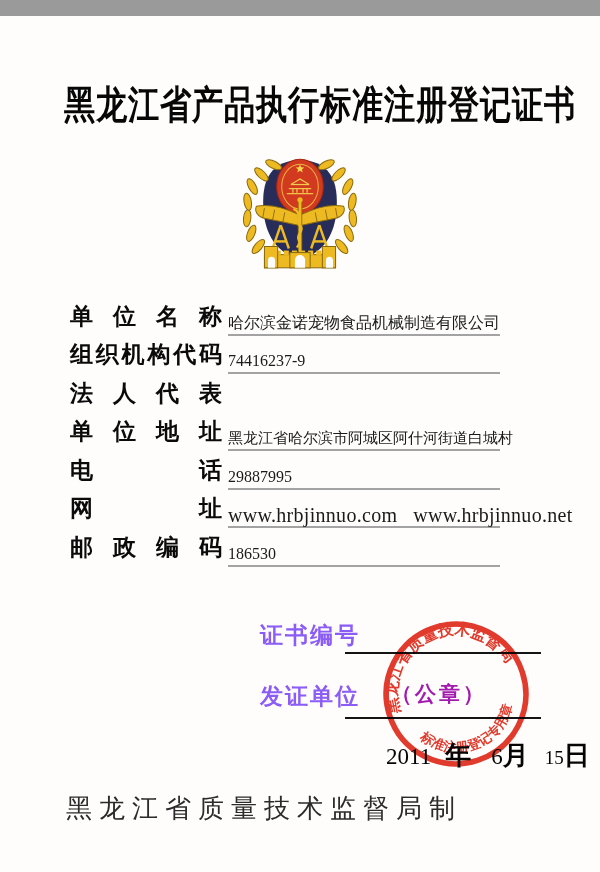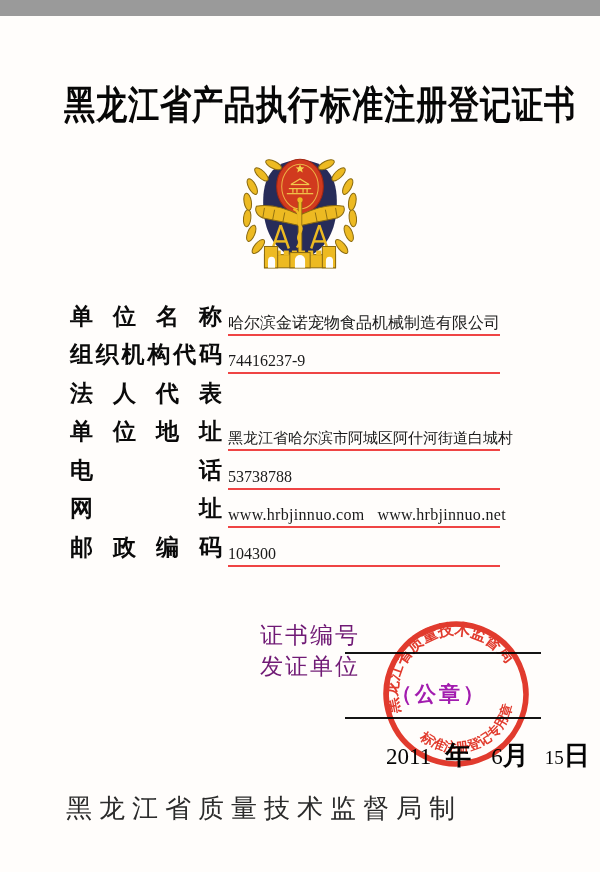--- a/index.html
+++ b/index.html
@@ -29,31 +29,31 @@
   
   .field-row{position:absolute;left:70px;width:430px;height:36px;}
   .f-label{
     position:absolute;left:0;top:0;width:152px;height:26px;
     font-family:"Liberation Sans", sans-serif;
     font-weight:bold;font-size:23px;line-height:26px;color:#0a0a0a;
   }
   .cj{display:flex;justify-content:space-between;}
   .f-value{
     position:absolute;left:158px;right:0;top:-2px;height:33px;
-    border-bottom:2px solid #ef4444;
+    border-bottom:2px solid #a3a3a3;
     font-size:16px;line-height:44px;white-space:nowrap;
     color:#1a1a1a;
   }
   .f-value.dense{font-size:15px;letter-spacing:0;}
-  .f-value.latin{font-size:16px;letter-spacing:.3px;}
+  .f-value.latin{font-size:20px;letter-spacing:.3px;}
   
   .big-label{
     position:absolute;left:260px;
     font-family:"Liberation Sans", sans-serif;
-    font-weight:normal;font-size:23px;letter-spacing:2px;color:#701a75;
+    font-weight:bold;font-size:23px;letter-spacing:2px;color:#8b5cf6;
     white-space:nowrap;
   }
   .seal-note{
     position:absolute;left:391px;top:664px;
     font-family:"Liberation Sans", sans-serif;
     font-weight:bold;font-size:21px;letter-spacing:3px;color:#a21caf;
     white-space:nowrap;z-index:1;
   }
   .uline{position:absolute;left:345px;width:196px;height:0;border-top:2px solid #141414;z-index:1;}
   .cert-no-value{position:absolute;left:350px;top:610px;width:190px;font-size:16px;z-index:1;}
@@ -197,44 +197,44 @@
         <span>地</span>
         <span>址</span>
       </div>
     <div class="f-value dense">黑龙江省哈尔滨市阿城区阿什河街道白城村</div>
   </div>
   <div class="field-row" style="top:441px">
     <div class="f-label cj">
         <span>电</span>
         <span>话</span>
       </div>
-    <div class="f-value">53738788</div>
+    <div class="f-value">29887995</div>
   </div>
   <div class="field-row" style="top:479px">
     <div class="f-label cj">
         <span>网</span>
         <span>址</span>
       </div>
     <div class="f-value latin">www.hrbjinnuo.com&nbsp;&nbsp;&nbsp;www.hrbjinnuo.net</div>
   </div>
   <div class="field-row" style="top:518px">
     <div class="f-label cj">
         <span>邮</span>
         <span>政</span>
         <span>编</span>
         <span>码</span>
       </div>
-    <div class="f-value">104300</div>
+    <div class="f-value">186530</div>
   </div>
 
   <div class="big-label" style="top:604px">证书编号</div>
   <div class="cert-no-value"></div>
   <div class="uline" style="top:636px"></div>
 
-  <div class="big-label" style="top:635px">发证单位</div>
+  <div class="big-label" style="top:665px">发证单位</div>
   <div class="seal-note">（公章）</div>
   <div class="uline" style="top:701px"></div>
 
   <div class="date-row">
     <span class="d-num">2011</span>
     <span class="d-gap1"></span>
     <span class="d-unit">年</span>
     <span class="d-gap2"></span>
     <span class="d-num">6</span>
     <span class="d-unit">月</span>

